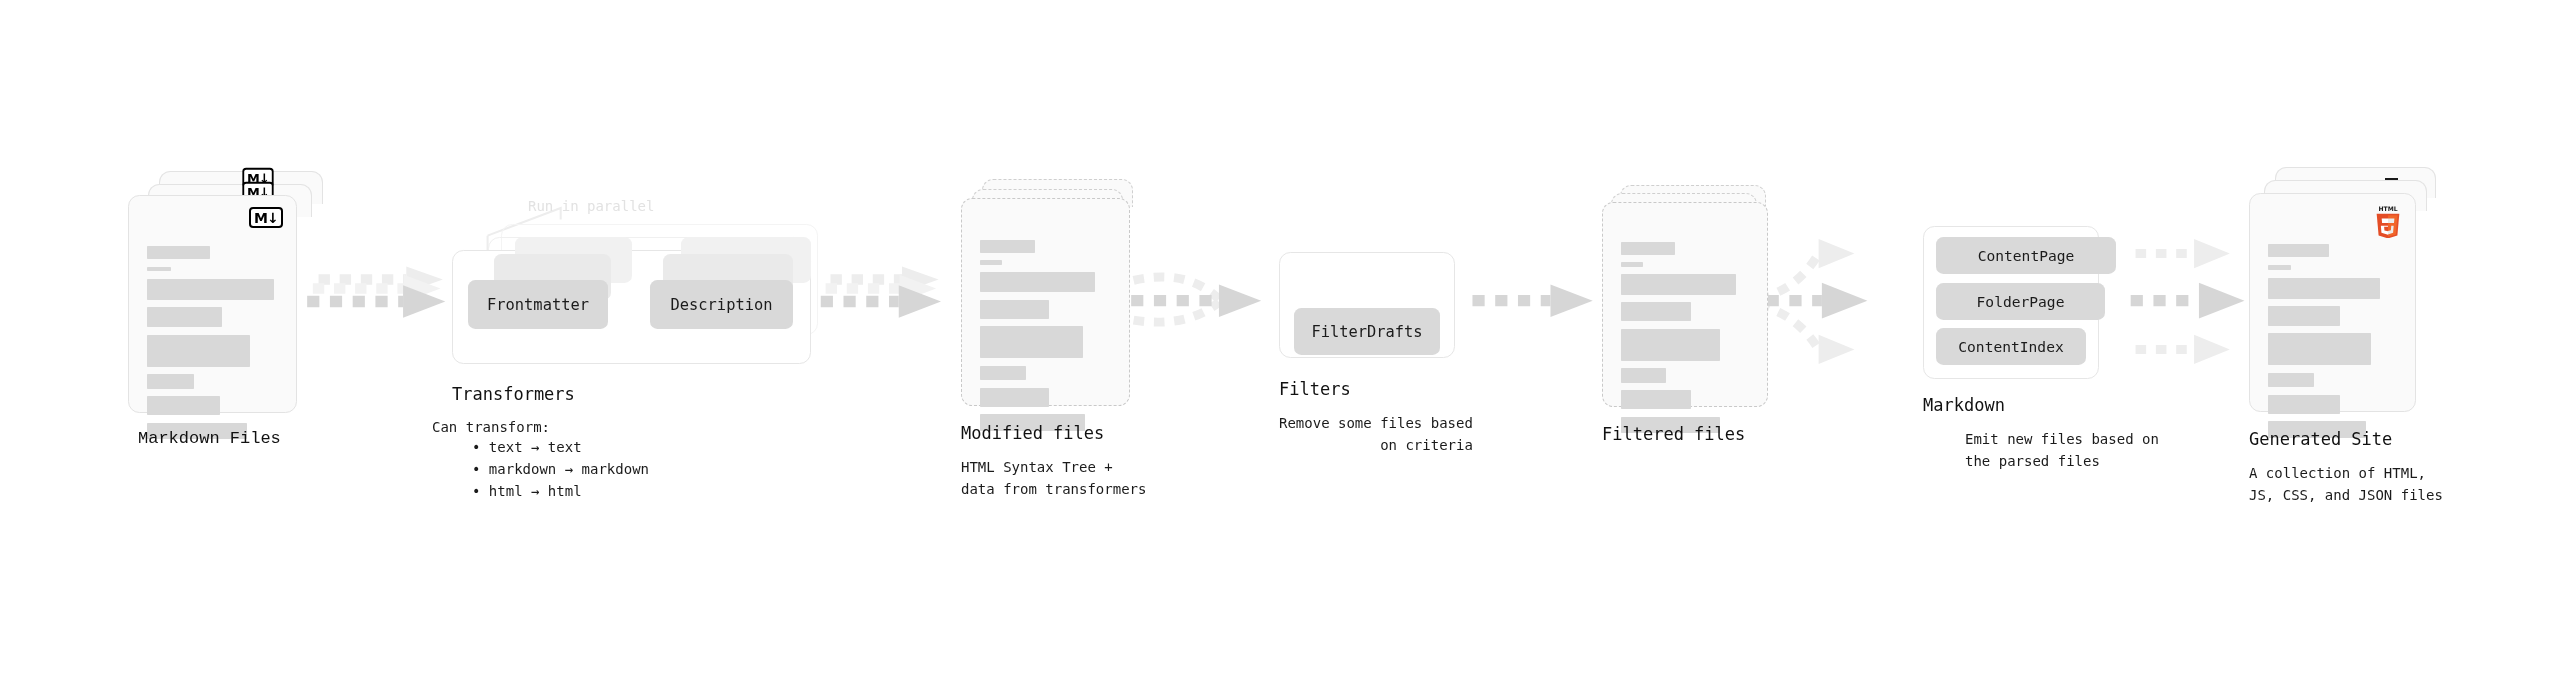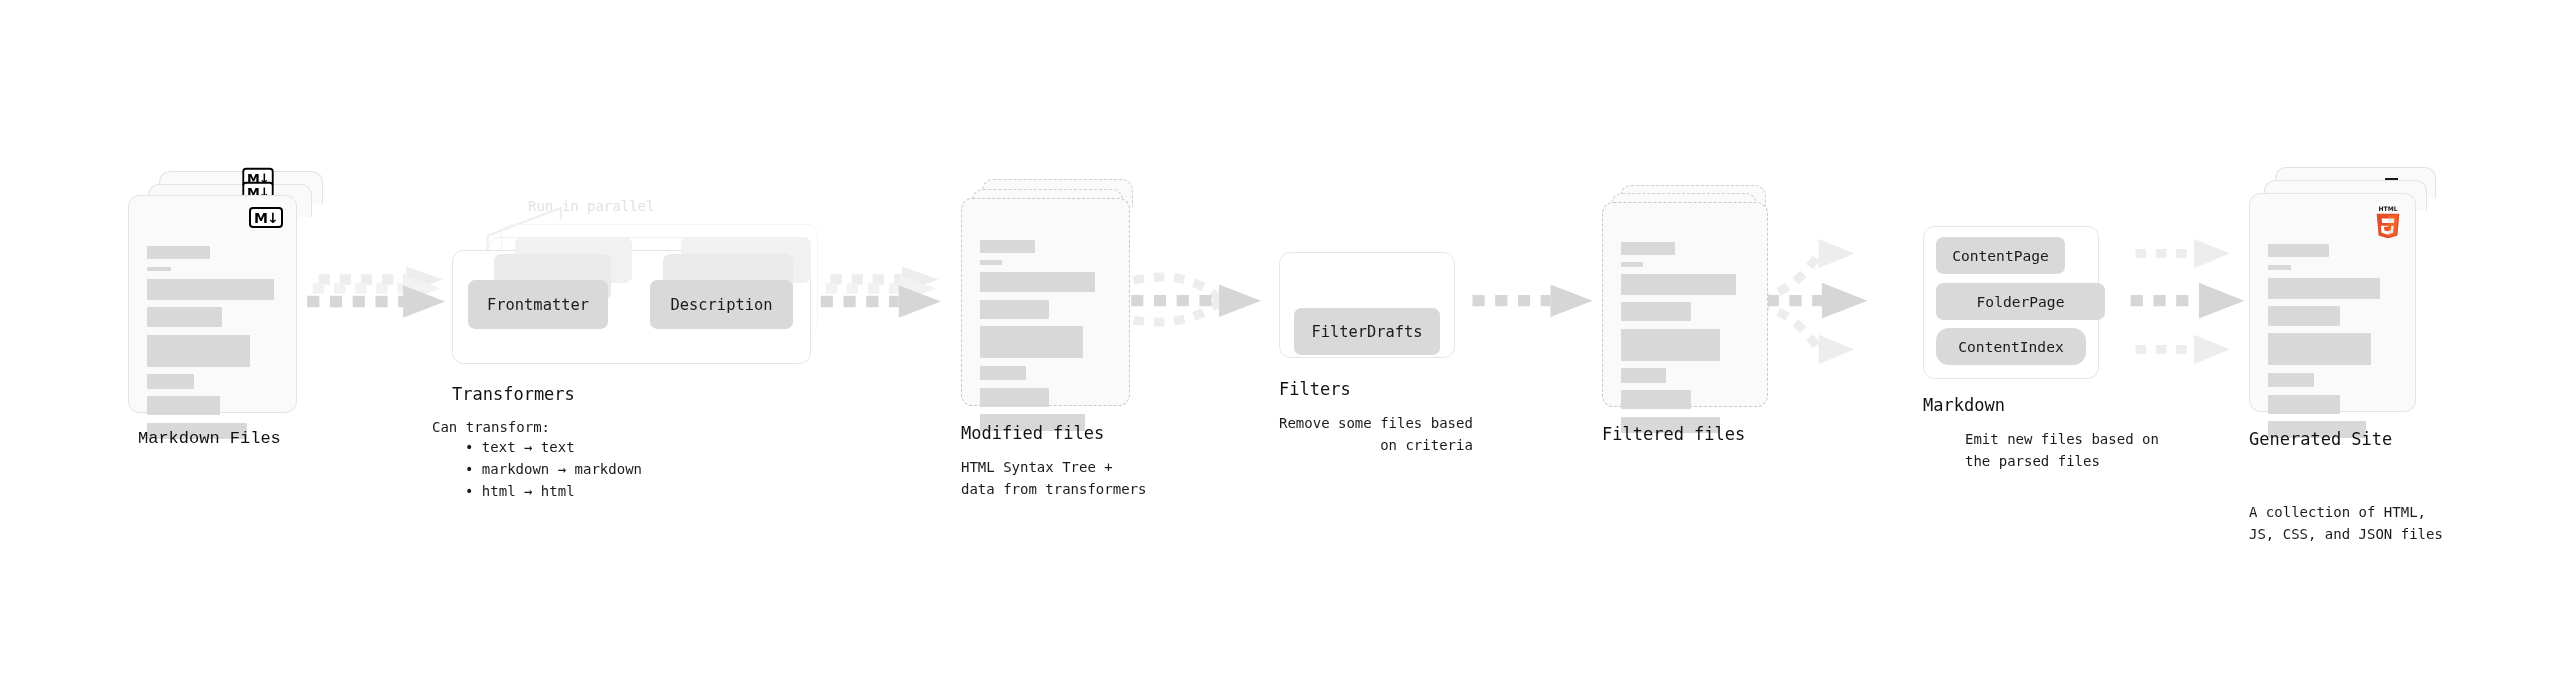--- a/index.html
+++ b/index.html
@@ -124,20 +124,21 @@
     font-size: 14px;
     line-height: 1.55;
     white-space: pre;
   }
   .bulletlist {
     position: absolute;
     color: #1b1b1b;
     font-size: 14px;
     line-height: 1.55;
     white-space: pre;
+    margin-left: 7px;
   }
   .parallel-label {
     position: absolute;
     color: #e2e2e2;
     font-size: 14px;
     white-space: nowrap;
   }
 
   svg.lyr { position: absolute; left: 0; top: 0; overflow: visible; }
 </style>
@@ -310,23 +311,23 @@
         <div class="bar" style="width:55%; height:19.5px;"></div>
         <div class="bar" style="width:77%; height:16.3px;"></div>
       </div>
     </div>
 
     <div class="caption" style="left:1602px; top:424px;">Filtered files</div>
   </div>
 
   <div>
     <div class="groupbox" style="left:1923px; top:226px; width:176px; height:153px;"></div>
-    <div class="pill" style="left:1936px; top:237px; width:129px; height:37px; font-size:14.6px;">ContentPage</div>
+    <div class="pill" style="left:1936px; top:237px; width:180px; height:37px; font-size:14.6px;">ContentPage</div>
     <div class="pill" style="left:1936px; top:283px; width:169px; height:37px; font-size:14.6px;">FolderPage</div>
-    <div class="pill" style="left:1936px; top:328px; width:150px; height:37px; font-size:14.6px;border-radius:13px;">ContentIndex</div>
+    <div class="pill" style="left:1936px; top:328px; width:150px; height:37px; font-size:14.6px;">ContentIndex</div>
 
     <div class="caption" style="left:1923px; top:395px;">Markdown</div>
     <div class="subcaption" style="left:1965px; top:429px;">Emit new files based on
 the parsed files</div>
   </div>
 
   <div>
     <div class="sheet" style="left:2275px; top:167px; width:161px; height:31px;">
       <div class="css3-mini" style="right:36px; top:14.6px;">
           <span class="cap"></span>
@@ -352,18 +353,18 @@
         <div class="bar" style="width:87%; height:21px; margin-top:4.9px;"></div>
         <div class="bar" style="width:56%; height:20.3px;"></div>
         <div class="bar" style="width:80%; height:32px;"></div>
         <div class="bar" style="width:36%; height:14.6px;"></div>
         <div class="bar" style="width:56%; height:19.5px;"></div>
         <div class="bar" style="width:76%; height:16.3px;"></div>
       </div>
     </div>
 
     <div class="caption" style="left:2249px; top:429px;">Generated Site</div>
-    <div class="subcaption" style="left:2249px; top:463px;margin-top:39px;">A collection of HTML,
+    <div class="subcaption" style="left:2249px; top:463px;">A collection of HTML,
 JS, CSS, and JSON files</div>
   </div>
 
 </div>
 
 
 </body></html>

